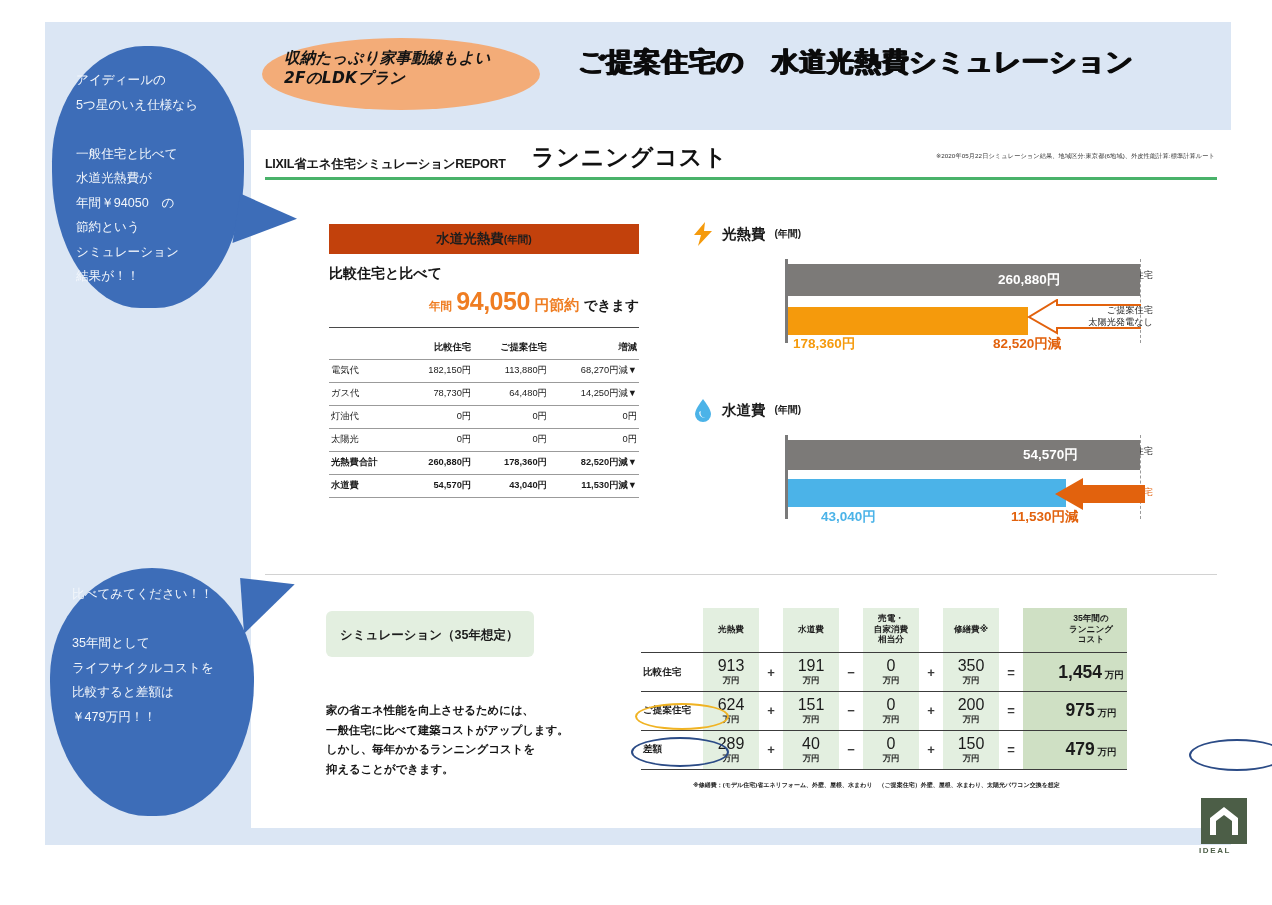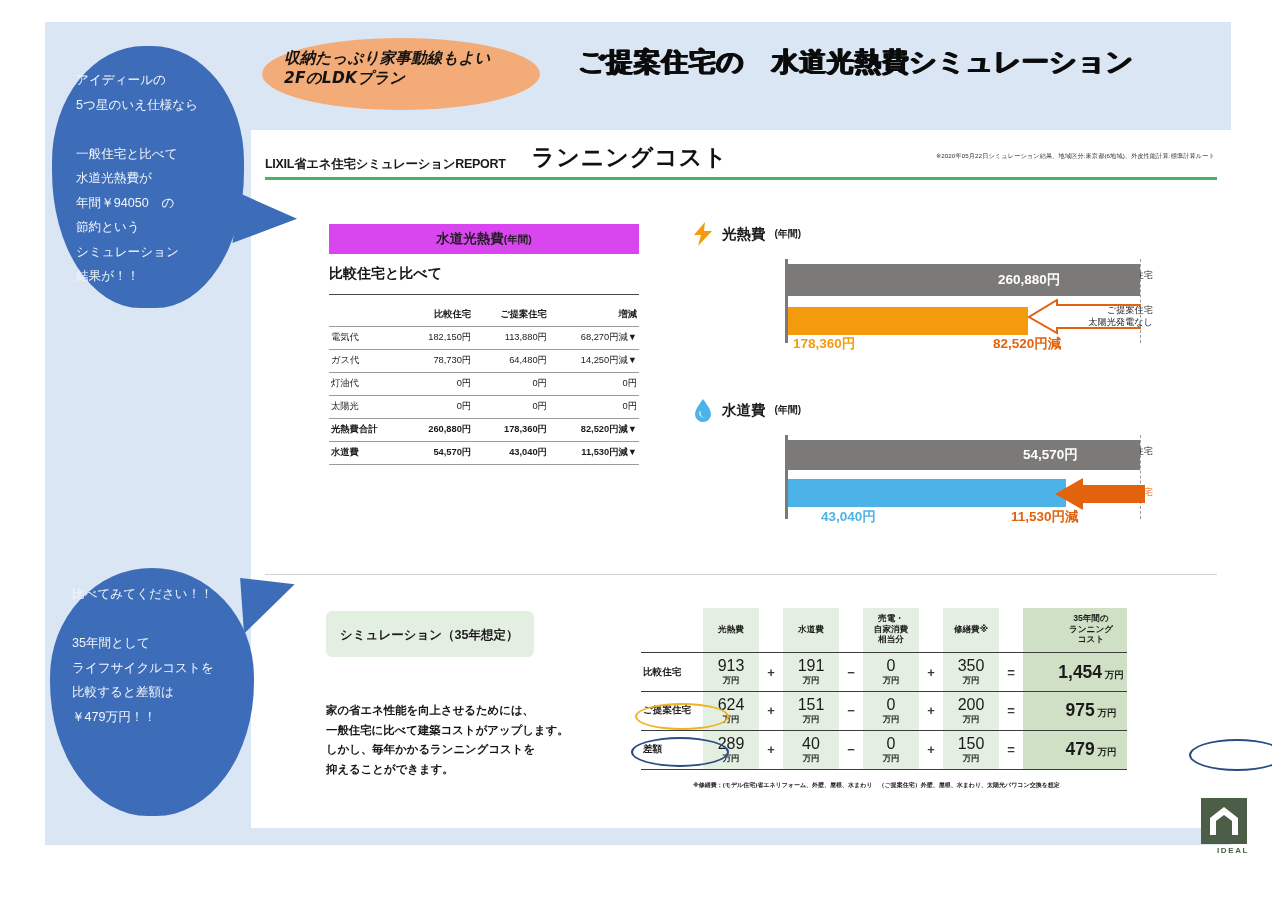--- a/index.html
+++ b/index.html
@@ -43,21 +43,21 @@
      color:#f2f6fb; }
   .bub2 { left:50px; top:568px; width:204px; height:248px; border-radius:50% 50% 48% 48%/44% 44% 54% 54%; }
   .bub2 .tail { position:absolute; right:-42px; top:8px; width:0;height:0;
      border-left:54px solid #3d6db8; border-top:10px solid transparent; border-bottom:46px solid transparent;
      transform:rotate(-4deg); }
   .bub2 .txt { position:absolute; left:22px; top:14px; width:178px; font-size:12.6px; line-height:1.95;
      color:#f2f6fb; }
 
   
   .sumpanel { position:absolute; left:78px; top:94px; width:310px; }
-  .sum-hd { background:#d946ef; height:30px; line-height:30px; text-align:center;
+  .sum-hd { background:#c2410c; height:30px; line-height:30px; text-align:center;
      font-size:13.5px; font-weight:700; color:#1d1d1d; }
   .sum-hd .yr { font-size:10.5px; font-weight:700; }
   .sum-sub { margin-top:11px; font-size:14px; font-weight:700; color:#161616; }
   .sum-big { margin-top:4px; text-align:right; white-space:nowrap; color:#ef7d22; }
   .sum-big .s { font-size:11.5px; font-weight:700; }
   .sum-big .n { font-size:25px; font-weight:700; letter-spacing:-.5px; }
   .sum-big .k { font-size:15px; font-weight:700; }
   .sum-big .d { font-size:13.5px; font-weight:700; color:#171717; }
 
   table.cost { margin-top:11px; width:310px; border-collapse:collapse; }
@@ -110,21 +110,21 @@
   table.lc tbody tr:last-child td { border-bottom:1.3px solid #3c3c3c; }
 
   .ell { position:absolute; border-radius:50%; }
   .ell-y { left:384px; top:573px; width:94px; height:27px; border:2.4px solid #f0b323; }
   .ell-b { left:380px; top:607px; width:98px; height:30px; border:2.6px solid #2b4b86; }
   .ell-b2 { left:938px; top:609px; width:96px; height:32px; border:2.6px solid #2b4b86; }
   .footnote { position:absolute; left:442px; top:651px; font-size:6.0px; color:#222; white-space:nowrap;
      font-weight:600; }
   .logo { position:absolute; left:950px; top:668px; width:46px; height:46px; background:#4c5e47;
      display:flex; align-items:center; justify-content:center; }
-  .logo-name { position:absolute; left:948px; top:716px; width:50px; text-align:right;
+  .logo-name { position:absolute; left:948px; top:716px; width:50px; text-align:left;
      font-size:8px; font-weight:700; letter-spacing:1.6px; color:#4c5e47; }
 </style>
 </head>
 <body>
 
 <div id="page">
 
   <div class="sheet"></div>
 
   <div class="blob">
@@ -139,20 +139,26 @@
       <div class="big">ランニングコスト</div>
     </div>
     <div class="rep-note">※2020年05月22日シミュレーション結果、地域区分:東京都(6地域)、外皮性能計算:標準計算ルート</div>
     <div class="greenline"></div>
 
     <div class="sumpanel">
       <div class="sum-hd">
         <span>水道光熱費</span><span class="yr">(年間)</span>
       </div>
       <div class="sum-sub">比較住宅と比べて</div>
+      <div class="sum-big">
+        <span class="s">年間</span>
+        <span class="n">94,050</span>
+        <span class="k">円節約</span>
+        <span class="d">できます</span>
+      </div>
 
       <table class="cost">
         <thead>
             <tr id="cost-head">
               <th class="lab"></th>
               <th class="num">比較住宅</th>
               <th class="num">ご提案住宅</th>
               <th class="num">増減</th>
             </tr>
           </thead>

